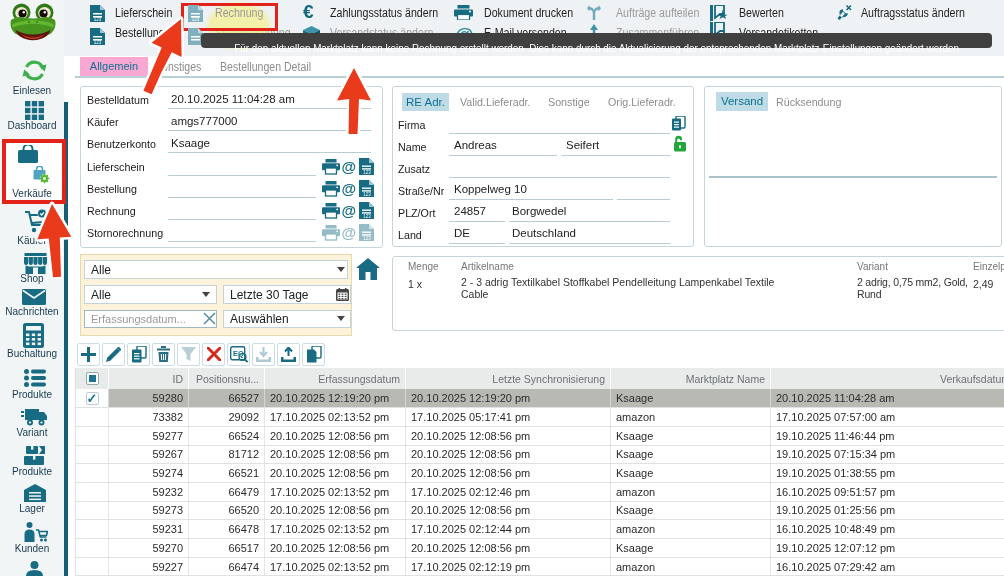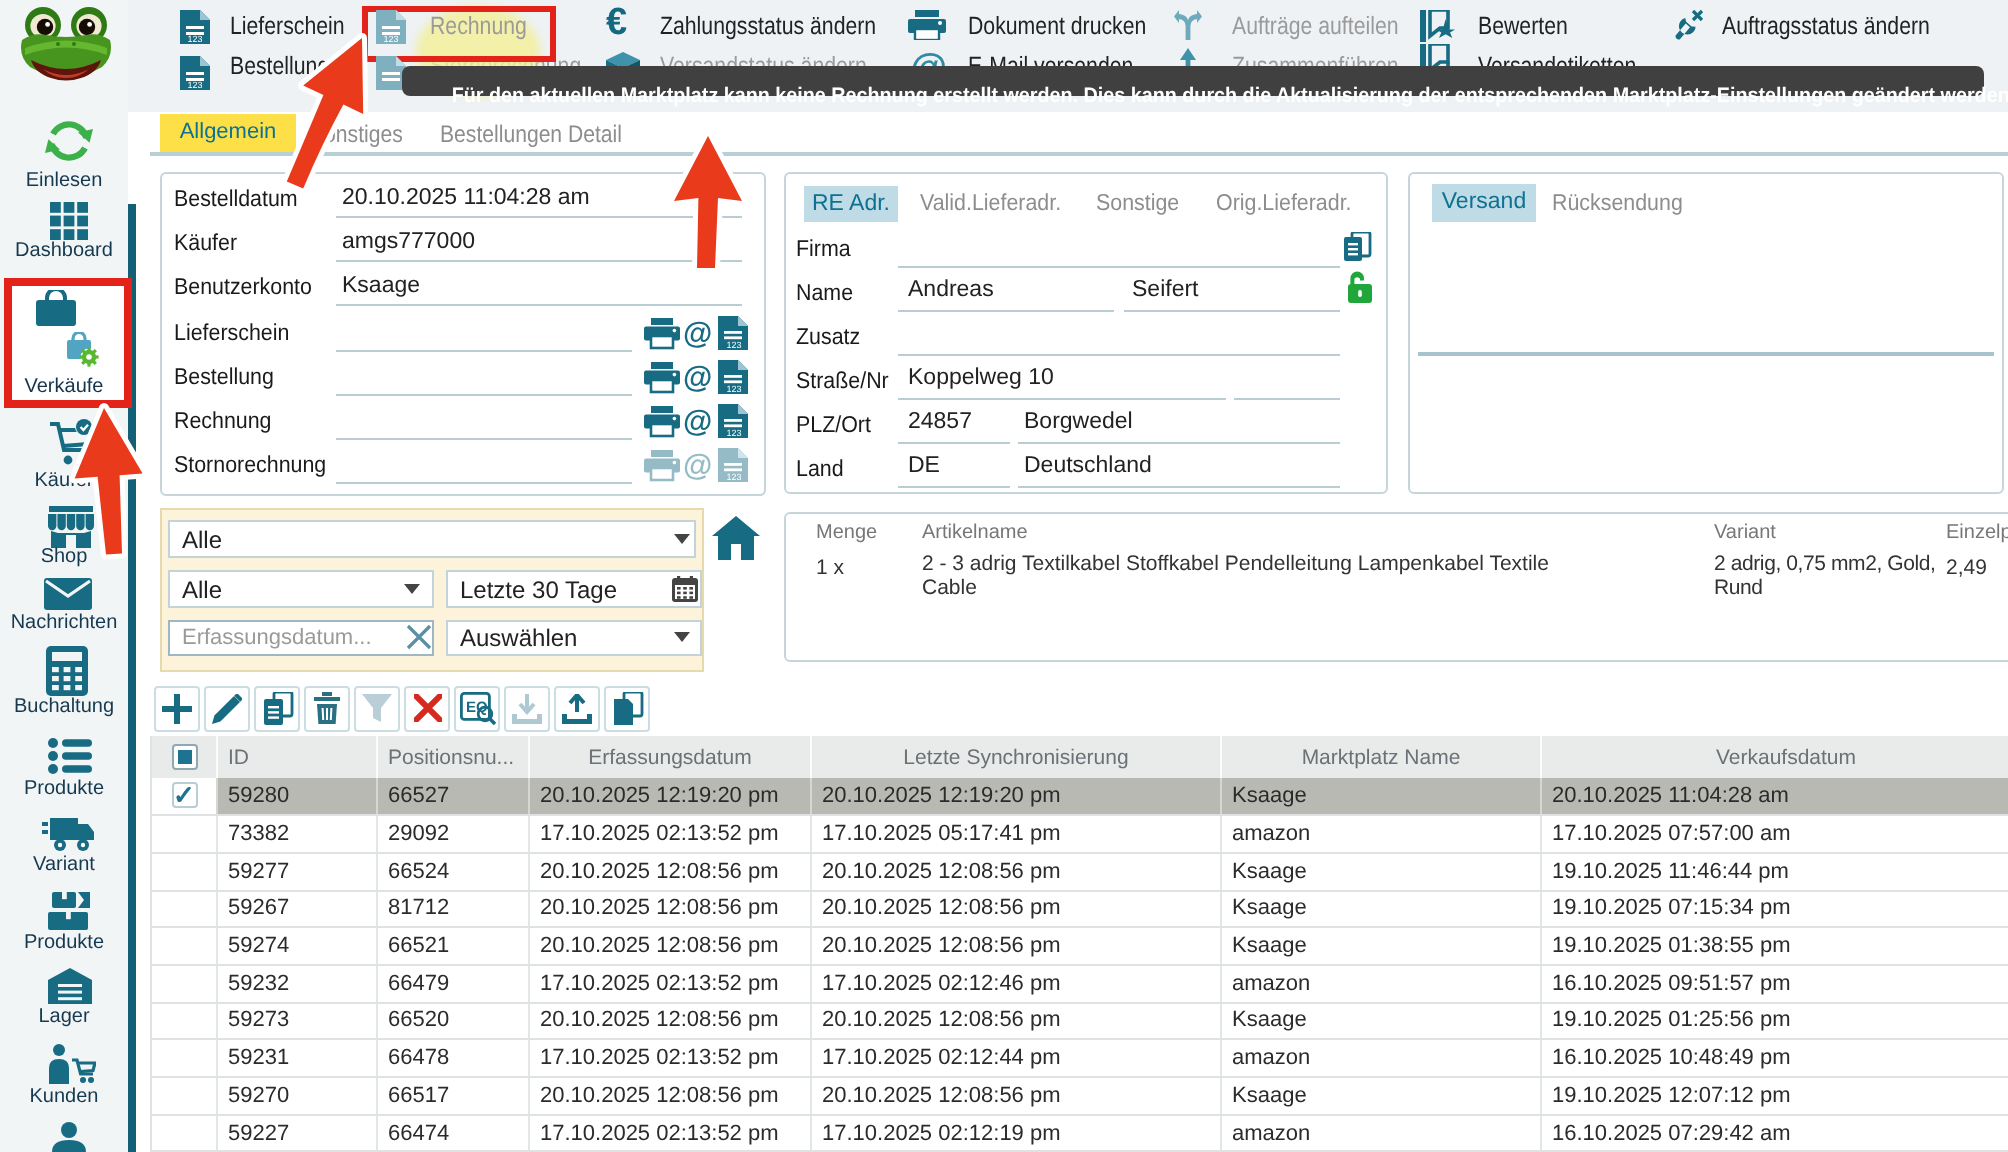--- a/index.html
+++ b/index.html
@@ -5,43 +5,43 @@
 html,body{width:1004px;height:576px;overflow:hidden;background:#fff;
  font-family:"Liberation Sans",sans-serif;}
 .abs{position:absolute}
 #topband{left:0;top:0;width:1004px;height:56px;background:#eef2f4}
 #sidebar{left:0;top:0;width:64px;height:576px;background:#f2f5f6}
 #rail{left:64px;top:102px;width:4px;height:474px;background:#135f75}
 .snav{position:absolute;width:64px;text-align:center;color:#16394f;font-size:10px}
 .tlab{position:absolute;font-size:12.5px;color:#222;white-space:nowrap;transform:scaleX(0.85);transform-origin:0 0}
 .tlab.gray{color:#9a9a9a}
 .tooltip{left:201px;top:33px;width:791px;height:15px;background:#404040;border-radius:4px;
- color:#fff;font-size:10.5px;font-weight:bold;text-align:center;line-height:30px;z-index:20;white-space:nowrap}
+ color:#fff;font-size:10.5px;font-weight:normal;text-align:center;line-height:30px;z-index:20;white-space:nowrap}
 .tab{position:absolute;font-size:12px;color:#8d8d8d;transform:scaleX(0.88);transform-origin:0 0}
 .tabline{left:75px;top:76px;width:929px;height:2px;background:#b9cfd6;z-index:1}
-.tabact{background:#fde047;color:#0d7191;transform:none!important;font-size:11px!important}
+.tabact{background:#f9a8d4;color:#0d7191;transform:none!important;font-size:11px!important}
 .panel{position:absolute;background:#fff;border:1px solid #c5d5da;border-radius:3px}
 .flab{position:absolute;font-size:11.5px;color:#1a1a1a;white-space:nowrap;transform:scaleX(0.93);transform-origin:0 0}
 .fval{position:absolute;font-size:11.5px;color:#222;white-space:nowrap}
 .uline{position:absolute;height:1px;background:#b9cdd3}
 .atab{position:absolute;font-size:11.5px;color:#8d8d8d;white-space:nowrap;transform:scaleX(0.93);transform-origin:0 0}
 .atabact{background:#bedbe6;color:#0d7191;transform:none!important}
 .cream{left:80px;top:254px;width:272px;height:82px;background:#fcf3da;border:1px solid #e7d9ae}
 .wbox{position:absolute;background:#fff;border:1px solid #c2d3d9;font-size:12px;color:#222;}
 .caret{position:absolute;width:0;height:0;border-left:4px solid transparent;border-right:4px solid transparent;border-top:5px solid #444}
 .phead{position:absolute;font-size:10px;color:#777;white-space:nowrap}
 .pcell{position:absolute;font-size:10.5px;color:#333}
 .ibox{position:absolute;width:23px;height:23px;border:1px solid #cbdde2;background:#fff;border-radius:2px}
 svg{display:block}
 table td,table th{border-right:1px solid #e2e6e6;border-bottom:1px solid #dfe2e2;padding:0 5px;
  white-space:nowrap;overflow:hidden;font-weight:normal}
 table th{border-right:1px solid #fcfcfc;border-bottom:0;text-align:left}
 table tr{height:18.7px}
-.r{text-align:left}
-.l{text-align:center}
+.r{text-align:right}
+.l{text-align:right}
 tr.sel td{background:#b9b9b4;border-right-color:#d6d6d2}
 tr.sel td.cb{background:#fff}
 .hcb{display:inline-block;width:13px;height:13px;background:#fff;border:1px solid #90a8b0;border-radius:2px;vertical-align:-2px}
 .hcb span{display:block;width:7px;height:7px;margin:2px;background:#1d7390}
 .chk{display:inline-block;width:13px;height:13px;background:#fff;border:1px solid #b9cdd3;border-radius:2px;color:#1d7390;font-weight:bold;font-size:13px;line-height:11px;text-align:center}
 td.cb,th.hc{text-align:center;padding:0}
 </style></head>
 <body>
 <div class="abs" id="topband"></div>
 <div class="abs" id="sidebar"></div>

